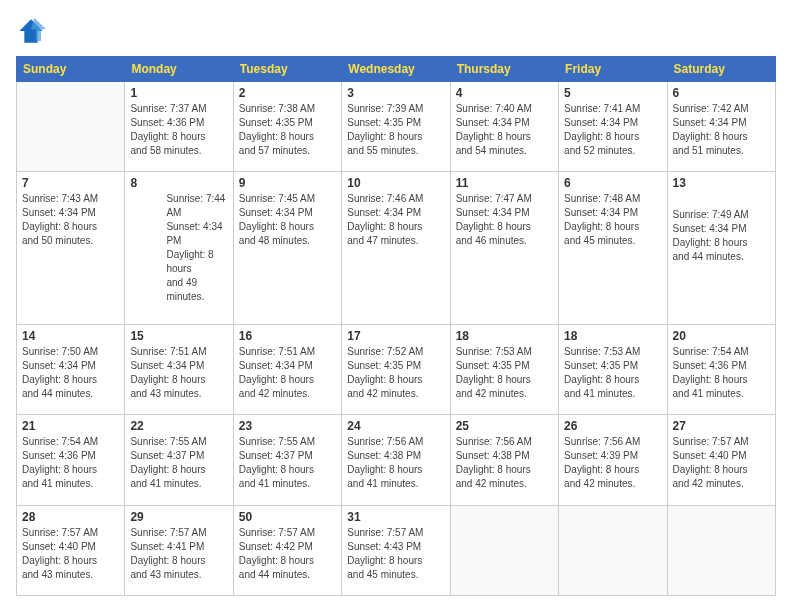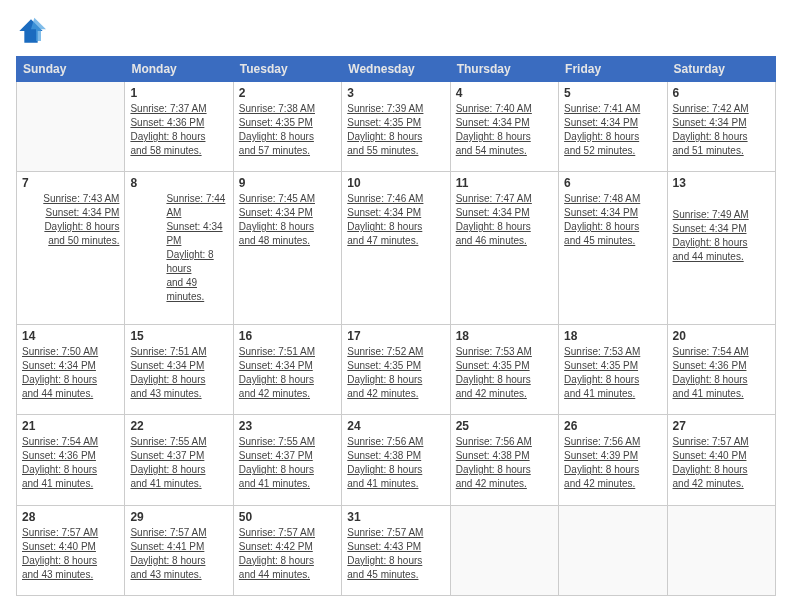--- a/index.html
+++ b/index.html
@@ -52,21 +52,21 @@
       color: #555;
     }
     .calendar {
       flex: 1;
       border-collapse: collapse;
       width: 100%;
       font-size: 10.5px;
     }
     .calendar th {
       background: #3a6cc0;
-      color: #e5e5e5;
+      color: #fde047;
       text-align: left;
       padding: 5px 6px;
       font-size: 12px;
       font-weight: bold;
       border: 1px solid #3a6cc0;
     }
     .calendar td {
       border: 1px solid #ccc;
       vertical-align: top;
       padding: 4px 5px;
@@ -80,21 +80,20 @@
       font-weight: bold;
       font-size: 12px;
       color: #333;
       display: block;
       margin-bottom: 2px;
     }
     .day-info {
       color: #444;
       font-size: 10px;
       line-height: 1.4;
-      text-decoration: underline;
     }
   </style>
 </head>
 <body>
 
 <div class="page">
   <div class="header">
     <div class="logo">
       <svg class="logo-icon" viewBox="0 0 36 36">
         <polygon points="18,4 32,18 26,18 26,32 10,32 10,18 4,18" fill="#1a6bbf"></polygon>
@@ -165,21 +164,21 @@
             <span class="day-number">6</span>
             <div class="day-info" style="white-space: pre-line;">Sunrise: 7:42 AM
 Sunset: 4:34 PM
 Daylight: 8 hours
 and 51 minutes.</div>
           </td>
         </tr>
         <tr>
           <td>
             <span class="day-number">7</span>
-            <div class="day-info" style="white-space: pre-line; text-align: right;">Sunrise: 7:43 AM
+            <div class="day-info" style="white-space: pre-line;">Sunrise: 7:43 AM
 Sunset: 4:34 PM
 Daylight: 8 hours
 and 50 minutes.</div>
           </td>
           <td>
             <span class="day-number">8</span>
             <div class="day-info" style="white-space: pre-line; margin-left: 36px;">Sunrise: 7:44 AM
 Sunset: 4:34 PM
 Daylight: 8 hours
 and 49 minutes.</div>

